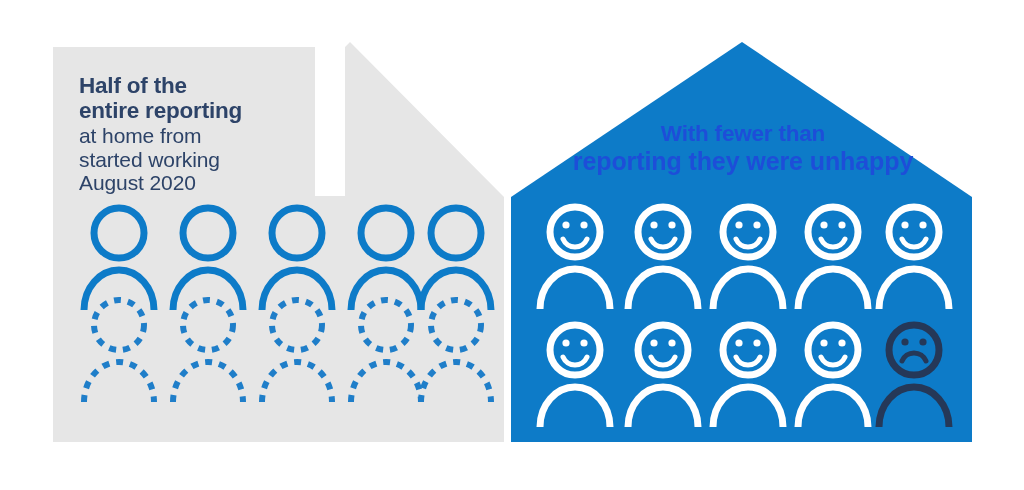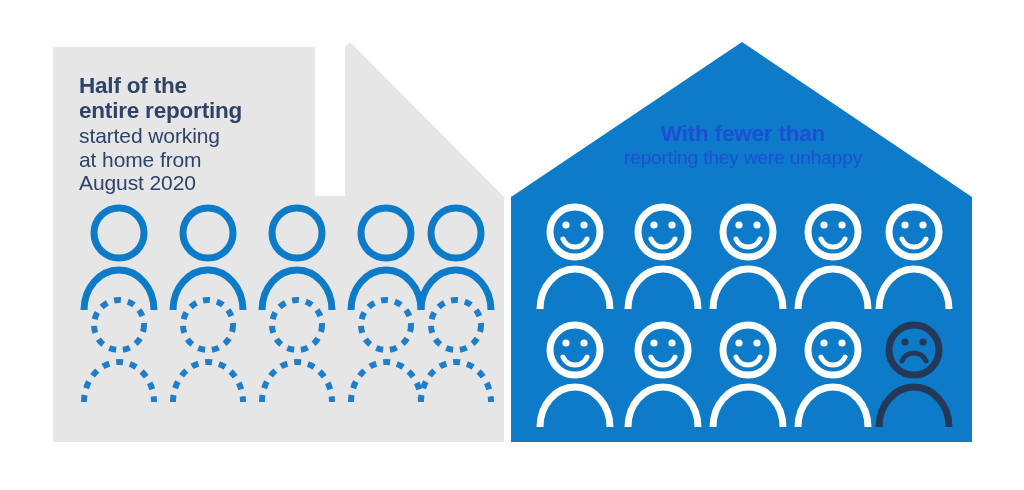--- a/index.html
+++ b/index.html
@@ -52,22 +52,22 @@
     color: #1d4ed8;
     text-align: center;
     line-height: 1.16;
   }
   #right-text .strong-line {
     font-size: 22.5px;
     font-weight: bold;
     letter-spacing: -0.2px;
   }
   #right-text .light-line {
-    font-size: 19px;
-    font-weight: normal;
+    font-size: 25px;
+    font-weight: bold;
     letter-spacing: -0.1px;
   }
 </style>
 </head>
 <body>
 
 <div id="infographic">
 
   <svg id="house-svg" viewBox="0 0 1024 490" xmlns="http://www.w3.org/2000/svg">
 
@@ -141,22 +141,22 @@
       </g>
       <g stroke="#253858" color="#253858">
         <use href="#person-sad" transform="translate(914,383)"></use>
       </g>
     </g>
   </svg>
 
   <div class="text-block" id="left-text">
     <div class="strong-line">Half of the</div>
     <div class="strong-line">entire reporting</div>
+    <div class="light-line">at home from</div>
     <div class="light-line">started working</div>
-    <div class="light-line">at home from</div>
     <div class="light-line">August 2020</div>
   </div>
 
   <div class="text-block" id="right-text">
     <div class="strong-line">With fewer than</div>
     <div class="light-line">reporting they were unhappy</div>
   </div>
 
 </div>
 

